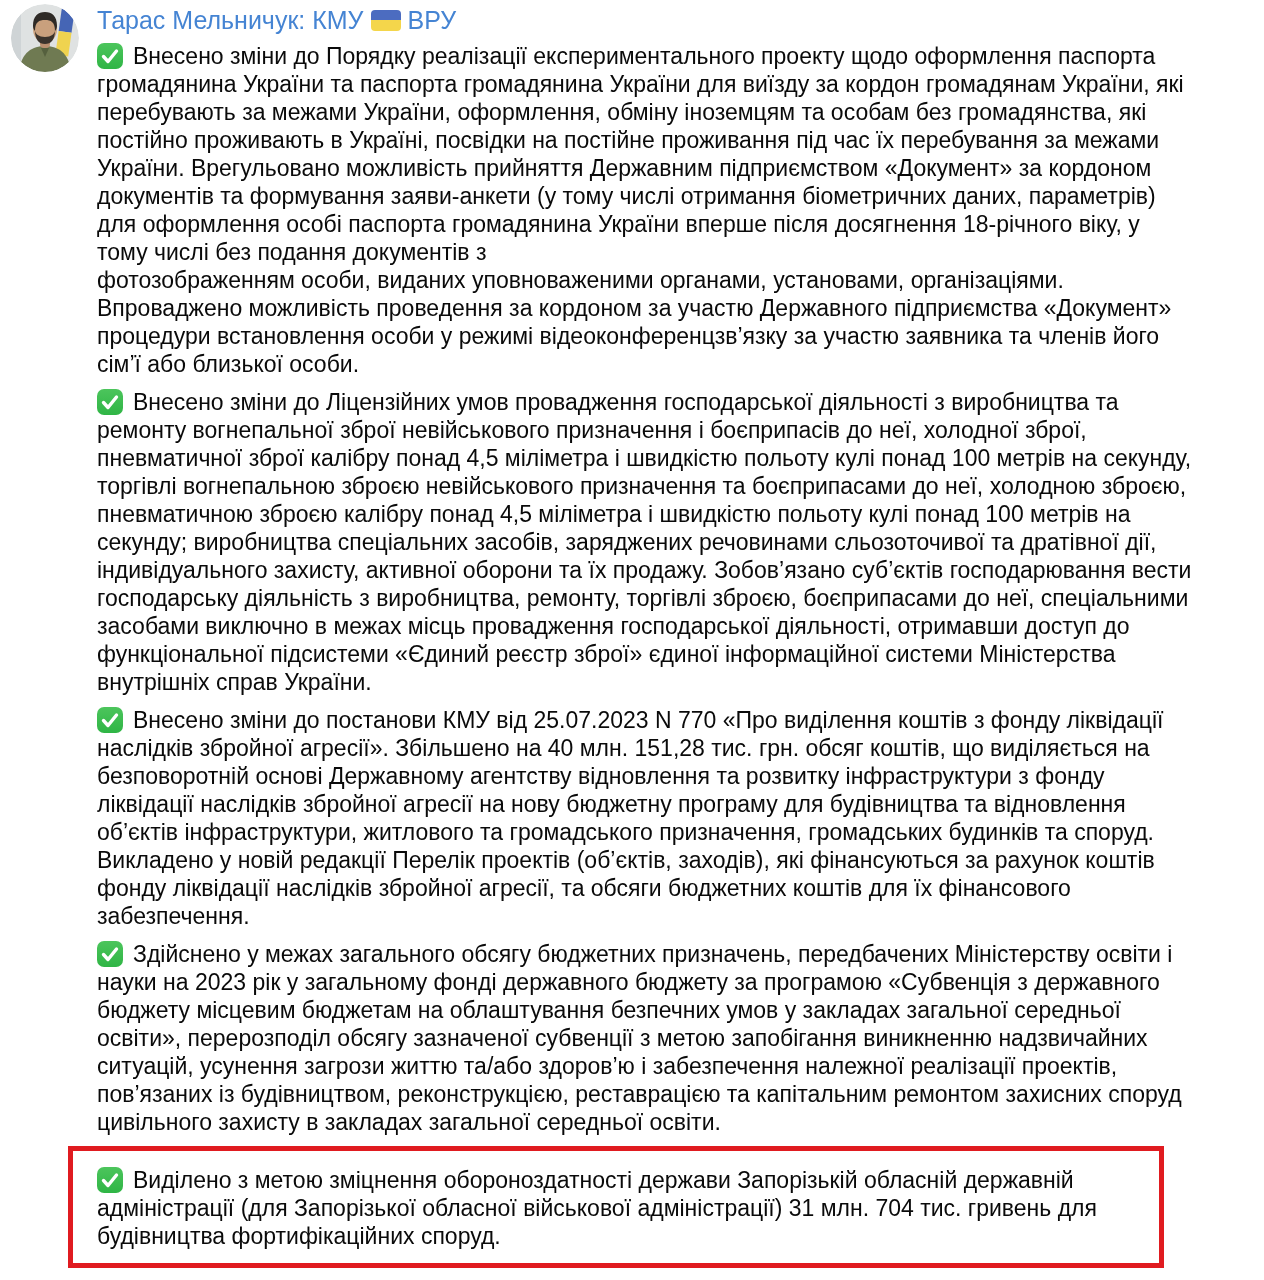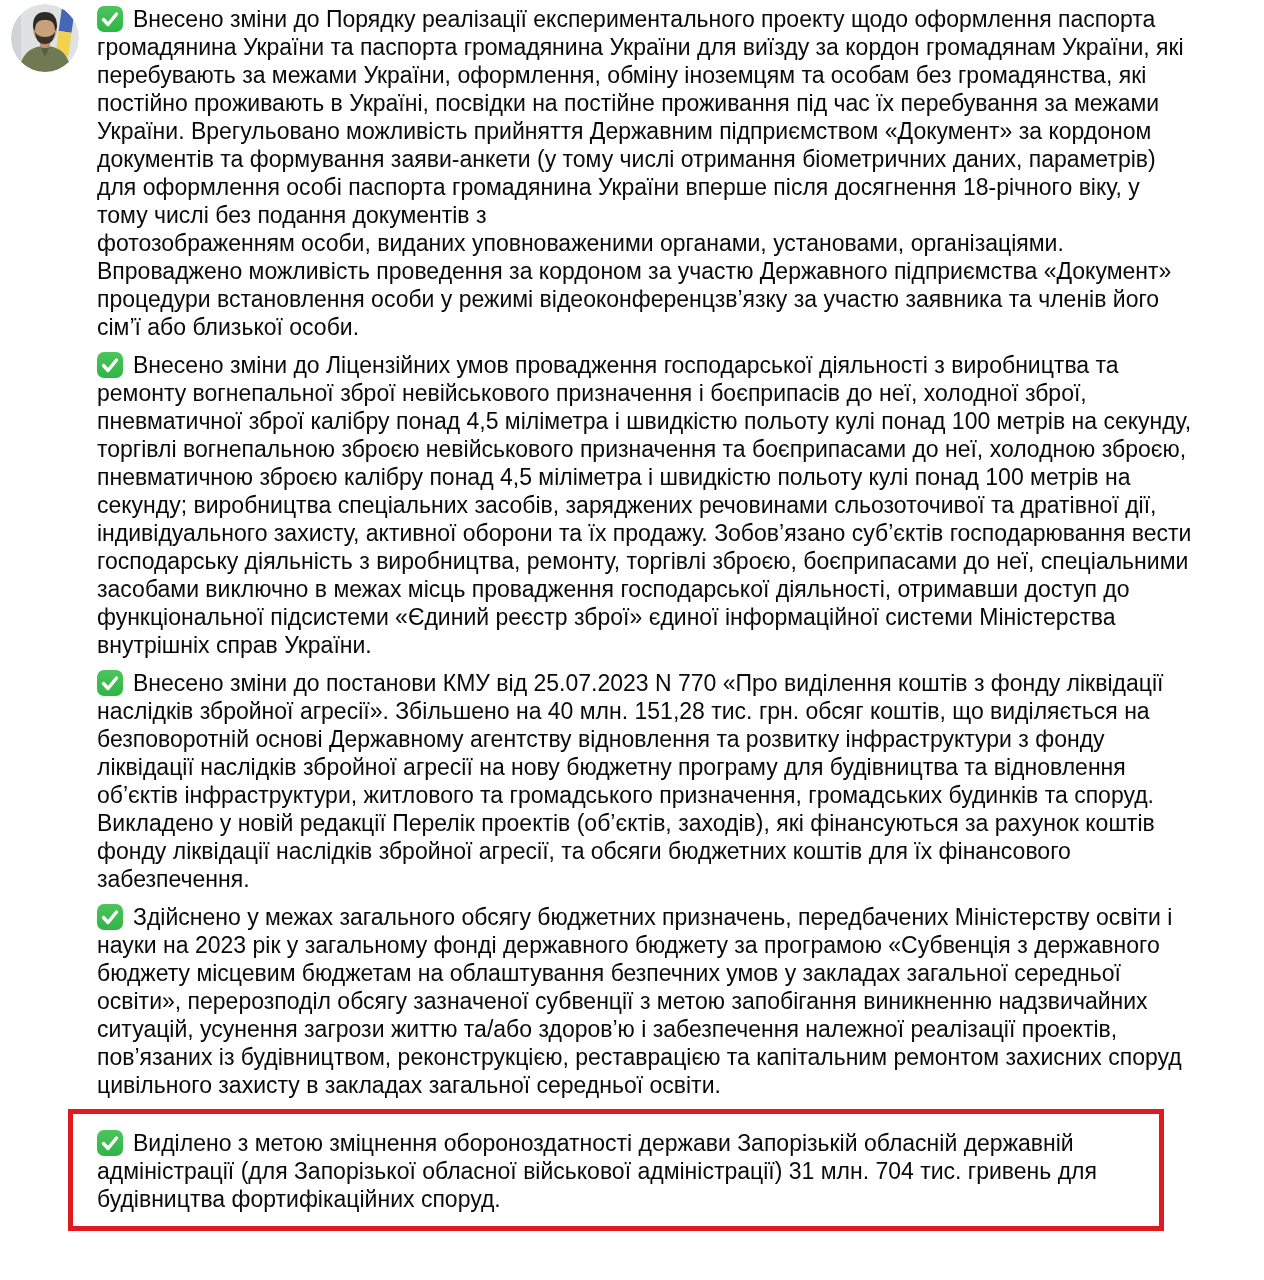--- a/index.html
+++ b/index.html
@@ -64,20 +64,23 @@
         <rect x="29" y="33" width="10" height="11" rx="4" fill="#b98f6f"></rect>
         <ellipse cx="34" cy="25" rx="12" ry="14" fill="#c9a07d"></ellipse>
         <path d="M22 22 C22 12 27 8 34 8 C41 8 46 12 46 22 C46 24 45 26 44 27 C44 18 40 16 34 16 C28 16 24 18 24 27 C23 26 22 24 22 22 Z" fill="#2e2a26"></path>
         <path d="M24 26 C24 36 28 40 34 40 C40 40 44 36 44 26 C44 30 40 33 34 33 C28 33 24 30 24 26 Z" fill="#3a332c"></path>
       </g>
     </svg>
   </div>
 
   <div class="content">
 
+    <div class="sender">
+      <span>Тарас Мельничук: КМУ</span><span class="flag"></span><span>ВРУ</span>
+    </div>
 
     <div class="para">
       <span class="check"><svg viewBox="0 0 26 26">
             <path d="M6.5 13.5 L11 18.5 L19.5 8" stroke="#fff" stroke-width="3.4" fill="none" stroke-linecap="round" stroke-linejoin="round"></path>
           </svg></span><span class="ptext">Внесено зміни до Порядку реалізації експериментального проекту щодо оформлення паспорта громадянина України та паспорта громадянина України для виїзду за кордон громадянам України, які перебувають за межами України, оформлення, обміну іноземцям та особам без громадянства, які постійно проживають в Україні, посвідки на постійне проживання під час їх перебування за межами України. Врегульовано можливість прийняття Державним підприємством «Документ» за кордоном документів та формування заяви-анкети (у тому числі отримання біометричних даних, параметрів) для оформлення особі паспорта громадянина України вперше після досягнення 18-річного віку, у тому числі без подання документів з
 фотозображенням особи, виданих уповноваженими органами, установами, організаціями.
 Впроваджено можливість проведення за кордоном за участю Державного підприємства «Документ» процедури встановлення особи у режимі відеоконференцзв’язку за участю заявника та членів його сім’ї або близької особи.</span>
     </div>
 
     <div class="para">

